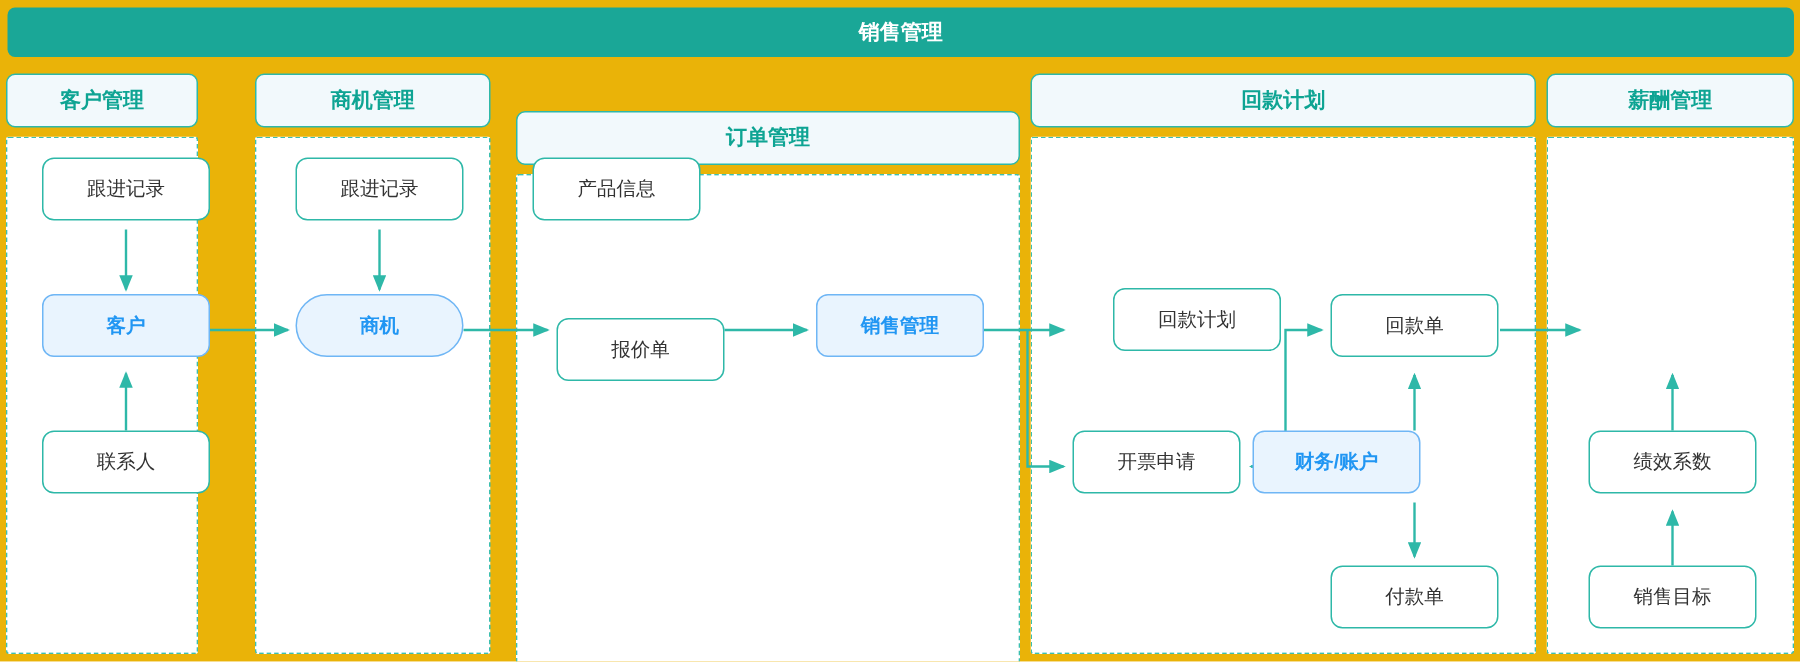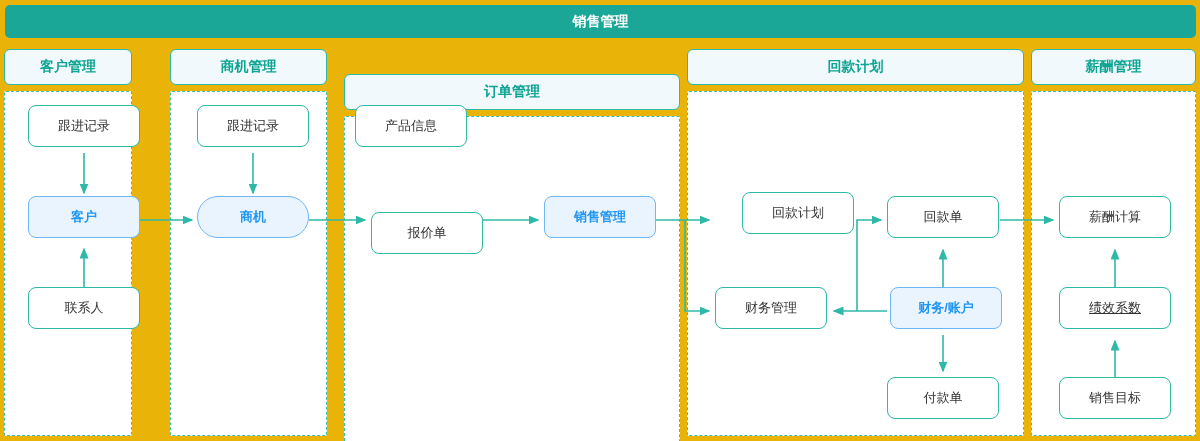--- a/index.html
+++ b/index.html
@@ -20,22 +20,22 @@
   svg.edges{position:absolute;left:0;top:0;width:1200px;height:441px;z-index:1;pointer-events:none;}
   
   .l1{left:4px;width:128px;}   .l2{left:170px;width:157px;}
   .l3{left:344px;width:336px;margin-top:25px;} .l4{left:687px;width:337px;}
   .l5{left:1031px;width:165px;}
   
   .n-fuc{left:28px;top:105px;}  .n-cus{left:28px;top:196px;}  .n-con{left:28px;top:287px;}
   .n-fuo{left:197px;top:105px;} .n-opp{left:197px;top:196px;border-radius:22px;}
   .n-prd{left:355px;top:105px;} .n-quo{left:371px;top:196px;margin-top:16px;} .n-so{left:544px;top:196px;}
   .n-pp{left:715px;top:192px;margin-left:27px;}  .n-rcp{left:887px;top:196px;}
-  .n-inv{left:715px;top:287px;} .n-fin{left:890px;top:287px;} .n-pay{left:887px;top:377px;}
-  .n-sal{left:1059px;top:196px;}.n-per{left:1059px;top:287px;text-decoration:underline;}.n-tgt{left:1059px;top:377px;}
+  .n-inv{left:715px;top:287px;} .n-fin{left:835px;top:287px;} .n-pay{left:887px;top:377px;}
+  .n-sal{left:1059px;top:196px;}.n-per{left:1059px;top:287px;}.n-tgt{left:1059px;top:377px;}
 </style>
 </head>
 <body>
 
 <div class="canvas">
 
   <div class="banner">销售管理</div>
 
   <div class="lane-header l1">客户管理</div>
   <div class="lane-header l2">商机管理</div>
@@ -80,21 +80,20 @@
 
   <div class="node n-fuo">跟进记录</div>
   <div class="node blue n-opp">商机</div>
 
   <div class="node n-prd">产品信息</div>
   <div class="node n-quo">报价单</div>
   <div class="node blue n-so">销售管理</div>
 
   <div class="node n-pp">回款计划</div>
   <div class="node n-rcp">回款单</div>
-  <div class="node n-inv">财务管理</div>
+  <div class="node n-inv">开票申请</div>
   <div class="node blue n-fin">财务/账户</div>
   <div class="node n-pay">付款单</div>
 
-  <div class="node n-sal">薪酬计算</div>
   <div class="node n-per">绩效系数</div>
   <div class="node n-tgt">销售目标</div>
 
 </div>
 
 </body></html>

